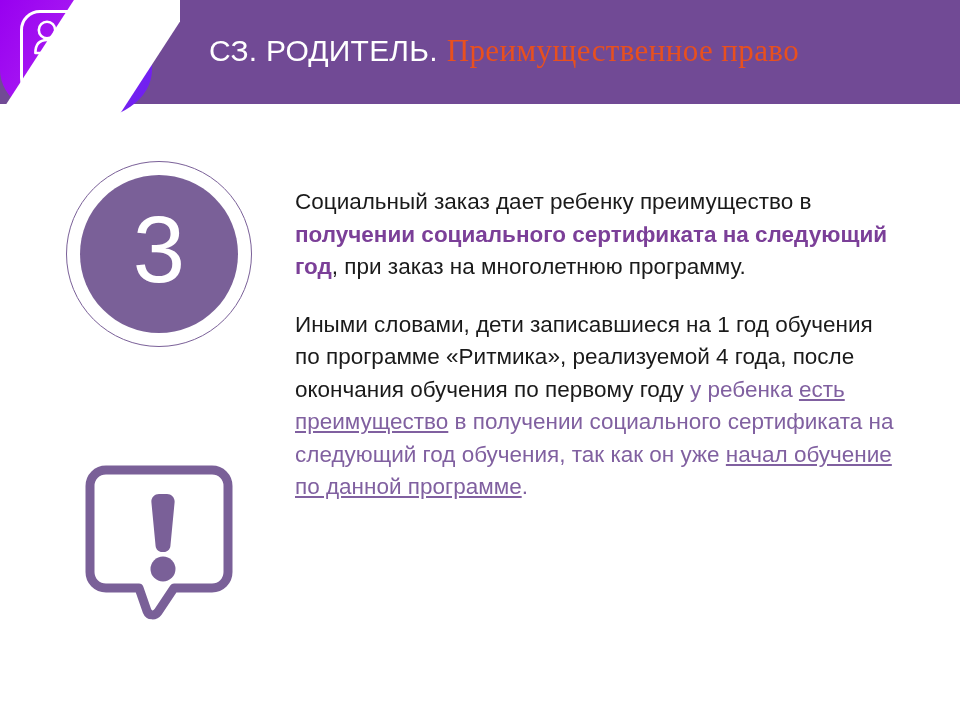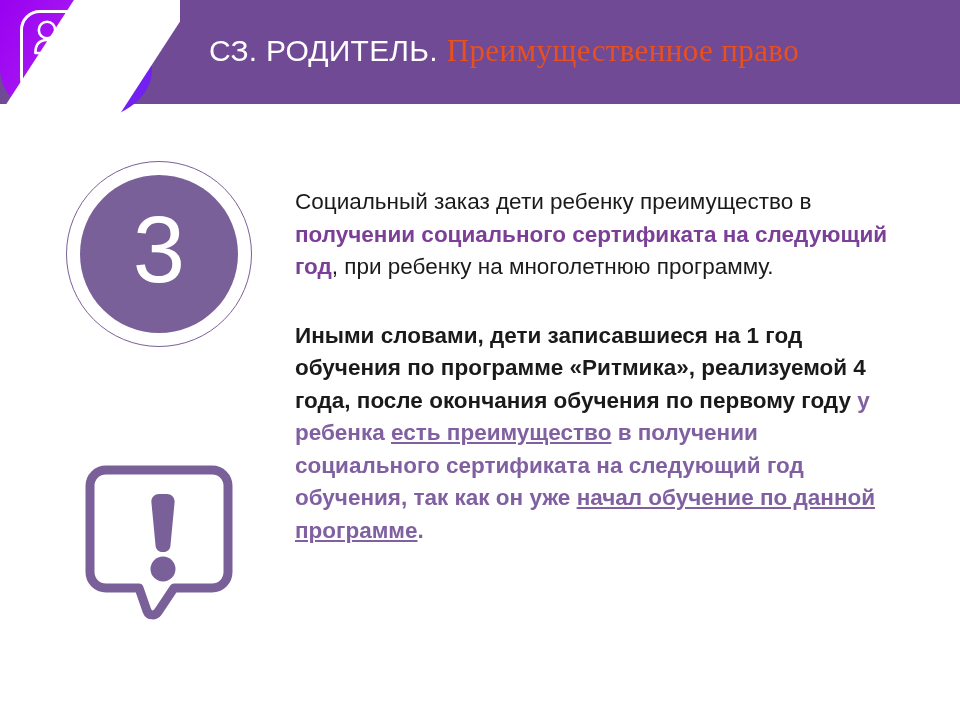--- a/index.html
+++ b/index.html
@@ -180,21 +180,21 @@
     position: absolute;
     left: 295px;
     top: 186px;
     width: 600px;
     font-family: "Liberation Sans", sans-serif;
     font-size: 22.5px;
     line-height: 32.5px;
     color: #1a1a1a;
   }
   .para { margin: 0; }
-  .para + .para { margin-top: 36px; font-weight: bold; }
+  .para + .para { margin-top: 25px; }
   .hl-bold {
     color: #7b3f98;
     font-weight: bold;
   }
   .hl-purple { color: #8060a0; }
   .hl-purple-u {
     color: #8060a0;
     text-decoration: underline;
     text-underline-offset: 2px;
   }
@@ -240,20 +240,20 @@
     <path d="M28 14 H134 C143 14 150 21 150 30 V116 C150 125 143 132 134 132 H96
              L80 156 C77 160 71 160 69 155 L61 132 H28 C19 132 12 125 12 116 V30
              C12 21 19 14 28 14 Z" fill="none" stroke="#7a6098" stroke-width="9" stroke-linejoin="round" stroke-linecap="round"></path>
     <path d="M81 38 H89 C93.5 38 97 41.8 96.6 46.3 L92.4 90 C92.1 93.4 89.3 96 85.9 96
              H84.1 C80.7 96 77.9 93.4 77.6 90 L73.4 46.3 C73 41.8 76.5 38 81 38 Z" fill="#7a6098"></path>
     <circle cx="85" cy="113" r="12.5" fill="#7a6098"></circle>
   </svg>
 
   <div class="body-text">
     <p class="para">
-      <span>Социальный заказ дети ребенку преимущество в </span><span class="hl-bold">получении социального сертификата на следующий год</span><span>, при ребенку на многолетнюю программу.</span>
+      <span>Социальный заказ дает ребенку преимущество в </span><span class="hl-bold">получении социального сертификата на следующий год</span><span>, при заказ на многолетнюю программу.</span>
     </p>
     <p class="para">
       <span>Иными словами, дети записавшиеся на 1 год обучения по программе «Ритмика», реализуемой 4 года, после окончания обучения по первому году </span><span class="hl-purple">у ребенка </span><span class="hl-purple-u">есть преимущество</span><span class="hl-purple"> в получении социального сертификата на следующий год обучения, так как он уже </span><span class="hl-purple-u">начал обучение по данной программе</span><span class="hl-purple">.</span>
     </p>
   </div>
 
 </div>
 
 </body></html>

